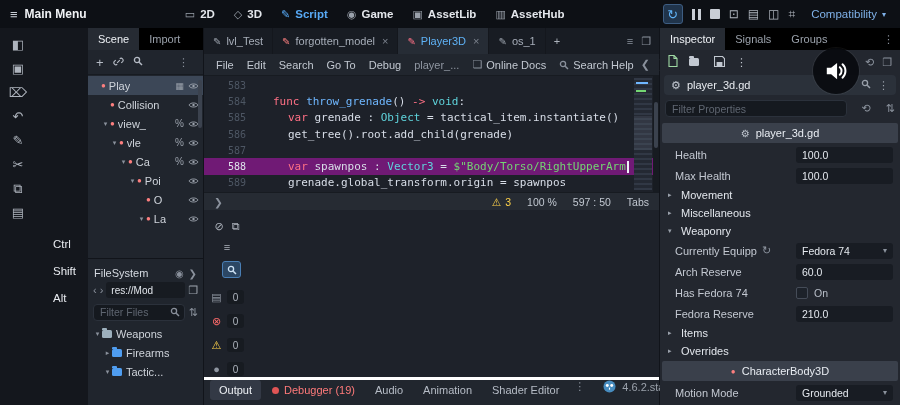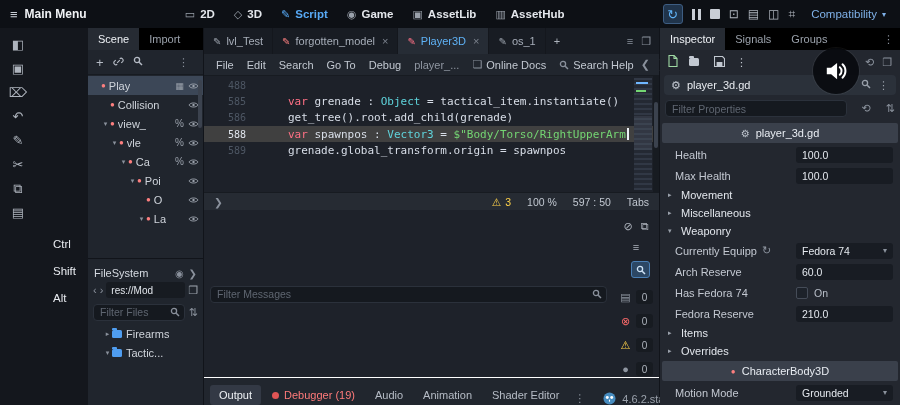--- a/index.html
+++ b/index.html
@@ -93,21 +93,21 @@
   .script-menubar{height:22px;flex:none;display:flex;align-items:center;padding:0 6px;gap:1px;
     background:#21262e;font-size:11px;color:#c2c8d1;border-bottom:1px solid #171b21}
   .menu-item{padding:2px 6px;display:flex;align-items:center;gap:4px;white-space:nowrap}
   .menu-item .mico{color:#8a919c;display:flex}
   .nav-arrows{margin-left:auto;display:flex;gap:8px;color:#8a919c;padding-right:2px}
 
   .code-wrap{position:relative;height:116px;flex:none;background:#1d2129;overflow:hidden;
     font-family:"DejaVu Sans Mono",monospace;font-size:11px;padding-top:1px}
   .code-line{display:flex;height:16.3px;align-items:center;white-space:pre}
   .ln{width:54px;flex:none;text-align:right;padding-right:12px;color:#4d5663;font-size:10px}
-  .code-line.hl{background:#404040}
+  .code-line.hl{background:#701a75}
   .code-line.hl .ln{color:#dfe4ec}
   .code-text{display:flex;align-items:center}
   .tk-k{color:#ff7085}.tk-t{color:#5fd4dc}.tk-f{color:#6fb7ff}.tk-s{color:#74d673}.tk-p{color:#d8dee8}
   .caret{display:inline-block;width:2px;height:12px;background:#eef2f7;margin-left:1px}
   .minimap{position:absolute;right:7px;top:2px;bottom:2px;width:18px;background:#242933;
     background-image:repeating-linear-gradient(#313845 0 2px,transparent 2px 5px)}
   .mm-view{position:absolute;left:0;right:0;top:38px;height:34px;background:rgba(90,100,115,.25)}
   .mm-g{position:absolute;left:2px;top:12px;width:10px;height:2px;background:#74d673}
   .mm-b{position:absolute;left:2px;top:4px;width:12px;height:2px;background:#6fb7ff}
   .vscroll{position:absolute;right:0;top:0;bottom:0;width:6px;background:#171b21}
@@ -124,22 +124,22 @@
     padding-top:10px;gap:8px;color:#aeb4bd}
   .rail-pair{display:flex;gap:8px;font-size:11px}
   .srch-btn{width:19px;height:17px;background:#2c4764;border:1px solid #4a7fb5;border-radius:3px;
     display:flex;align-items:center;justify-content:center;color:#cfe3f5;align-self:flex-end;margin-right:9px}
   .badge-row{display:flex;align-items:center;gap:4px}
   .badge-ico{width:13px;text-align:center;font-size:11px;color:#8f96a1}
   .badge-ico.err{color:#ff6b6b}.badge-ico.wrn{color:#ffd24a}
   .badge-count{min-width:17px;height:14px;background:#171b21;border-radius:3px;display:flex;
     align-items:center;justify-content:center;font-size:10px;color:#aeb4bd;padding:0 3px}
 
-  .bottombar{height:28px;flex:none;background:#21262e;display:flex;align-items:flex-end;
-    padding:0 6px;gap:2px;font-size:11px;color:#b6bcc6;border-top:1px solid #ffffff}
+  .bottombar{height:28px;flex:none;background:#21262e;display:flex;align-items:flex-start;
+    padding:0 6px;gap:2px;font-size:11px;color:#b6bcc6;border-top:3px solid #ffffff}
   .btab{padding:4px 9px;border-radius:3px;display:flex;align-items:center;gap:5px;white-space:nowrap}
   .btab.active{background:#333945;color:#eef1f5}
   .btab.alert{color:#ff7a7a}
   .alert-dot{width:7px;height:7px;border-radius:50%;background:#e05555;display:inline-block}
   .bb-sep{color:#8a919c;padding:0 4px}
   .version{display:flex;gap:6px;align-items:center;color:#9aa1ab;margin-left:12px;white-space:nowrap}
   .bb-icons{margin-left:auto;display:flex;gap:9px;color:#8a919c}
 
   
   .inspector{position:absolute;left:660px;top:28px;width:240px;height:377px;background:#23272f;
@@ -393,20 +393,25 @@
         <span class="tin-mag">
           <svg class="svg-mag" viewBox="0 0 10 10">
               <circle cx="4" cy="4" r="2.6" fill="none" stroke="currentColor" stroke-width="1.3"></circle>
               <line x1="6.2" y1="6.2" x2="9" y2="9" stroke="currentColor" stroke-width="1.5"></line>
             </svg>
         </span>
       </span>
       <span class="fs-sort">⇅</span>
     </div>
     <div class="fs-tree">
+        <div class="tree-row" style="padding-left: 5px;">
+          <span class="arrow">▾</span>
+          <span class="folder" style="background: rgb(157, 176, 189);"></span>
+          <span class="tree-label">Weapons</span>
+        </div>
         <div class="tree-row" style="padding-left: 15px;">
           <span class="arrow">▸</span>
           <span class="folder" style="background: rgb(79, 157, 240);"></span>
           <span class="tree-label">Firearms</span>
         </div>
         <div class="tree-row" style="padding-left: 15px;">
           <span class="arrow">▾</span>
           <span class="folder" style="background: rgb(79, 157, 240);"></span>
           <span class="tree-label">Tactic...</span>
         </div>
@@ -462,23 +467,25 @@
       </span>
       <span class="nav-arrows">
         <span>❮</span>
         <span>❯</span>
         <span>⋮</span>
       </span>
     </div>
 
     <div class="code-wrap">
       <div>
-          <div class="code-line"><span class="ln">488</span><span class="code-text" style="padding-left: 0px;"></span></div>
+          <div class="code-line"><span class="ln">583</span><span class="code-text" style="padding-left: 0px;"></span></div>
+          <div class="code-line"><span class="ln">584</span><span class="code-text" style="padding-left: 15px;"><span class="tk-k">func </span><span class="tk-f">throw_grenade</span><span class="tk-p">() </span><span class="tk-k">-&gt; </span><span class="tk-t">void</span><span class="tk-p">:</span></span></div>
           <div class="code-line"><span class="ln">585</span><span class="code-text" style="padding-left: 30px;"><span class="tk-k">var </span><span class="tk-p">grenade : </span><span class="tk-t">Object</span><span class="tk-p"> = tactical_item.instantiate()</span></span></div>
           <div class="code-line"><span class="ln">586</span><span class="code-text" style="padding-left: 30px;"><span class="tk-p">get_tree().root.add_child(grenade)</span></span></div>
+          <div class="code-line"><span class="ln">587</span><span class="code-text" style="padding-left: 0px;"></span></div>
           <div class="code-line hl"><span class="ln">588</span><span class="code-text" style="padding-left: 30px;"><span class="tk-k">var </span><span class="tk-p">spawnpos : </span><span class="tk-t">Vector3</span><span class="tk-p"> = </span><span class="tk-s">$"Body/Torso/RightUpperArm</span><span class="caret"></span></span></div>
           <div class="code-line"><span class="ln">589</span><span class="code-text" style="padding-left: 30px; justify-content: flex-end;"><span class="tk-p">grenade.global_transform.origin = spawnpos</span></span></div>
         </div>
       <div class="minimap">
         <div class="mm-b"></div>
           <div class="mm-g"></div>
         <div class="mm-view"></div>
       </div>
       <div class="vscroll">
           <div class="vthumb"></div>
@@ -490,31 +497,20 @@
       <span class="warn">
         <span>⚠</span>
         <span>3</span>
       </span>
       <span>100 %</span>
       <span>597 : 50</span>
       <span>Tabs</span>
     </div>
 
     <div class="output-wrap">
-      <div class="output-main">
-        <span class="tin-wrap">
-          <input class="tin" placeholder="Filter Messages" style="">
-          <span class="tin-mag">
-            <svg class="svg-mag" viewBox="0 0 10 10">
-                <circle cx="4" cy="4" r="2.6" fill="none" stroke="currentColor" stroke-width="1.3"></circle>
-                <line x1="6.2" y1="6.2" x2="9" y2="9" stroke="currentColor" stroke-width="1.5"></line>
-              </svg>
-          </span>
-        </span>
-      </div>
       <div class="output-rail">
         <div class="rail-pair">
           <span>⊘</span>
           <span>⧉</span>
         </div>
         <div class="rail-pair">
             <span>≡</span>
           </div>
         <div class="srch-btn">
           <svg class="svg-mag" viewBox="0 0 10 10">

